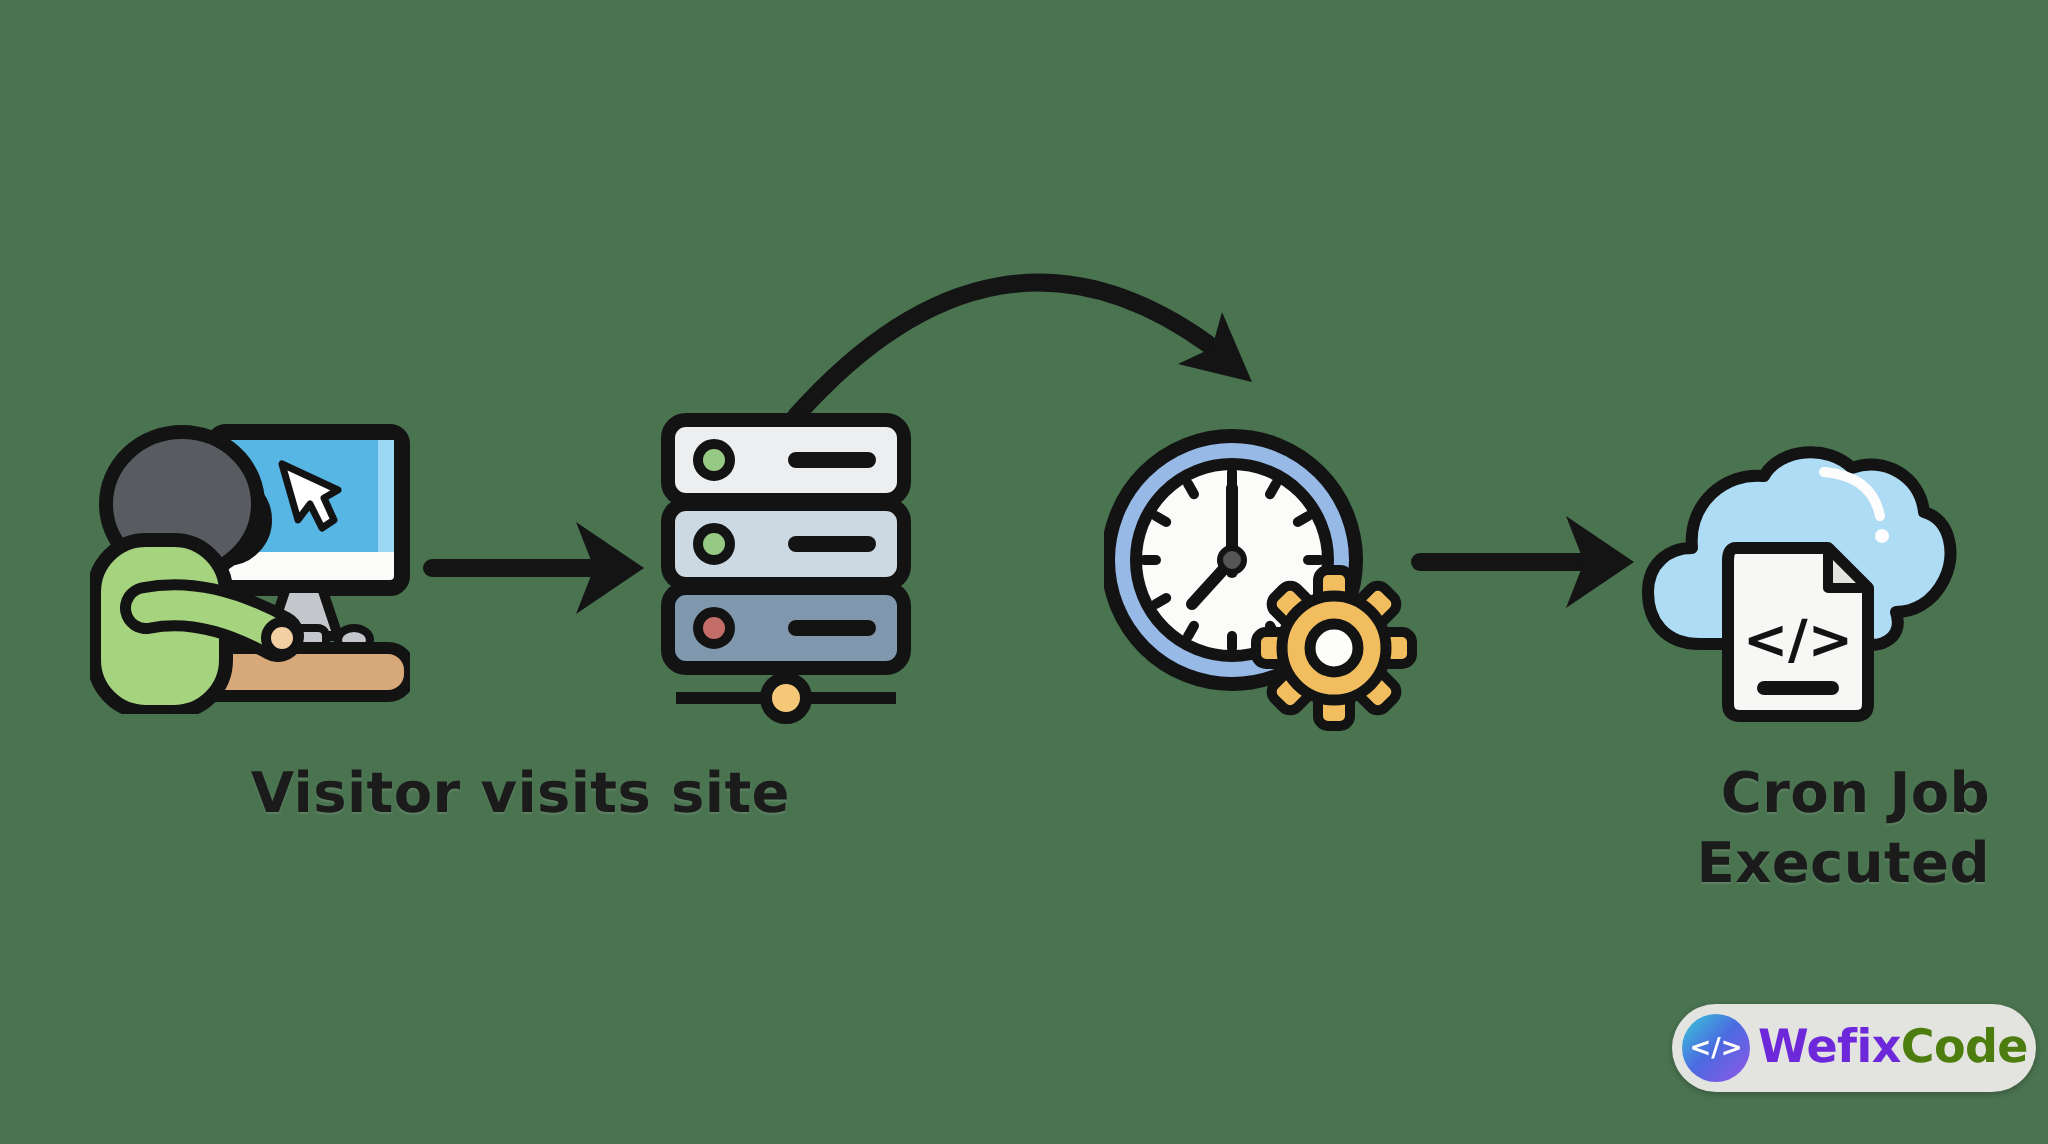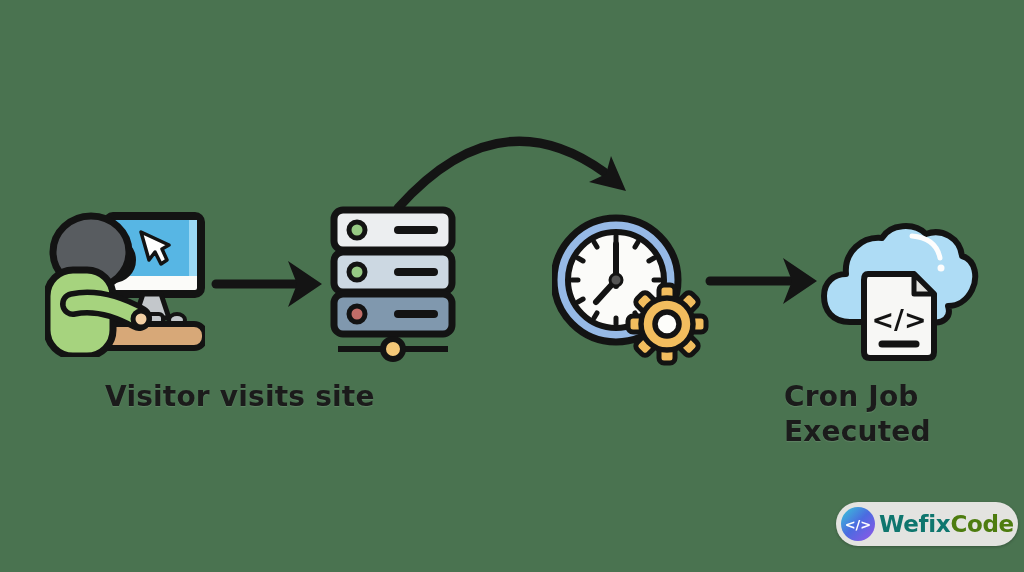--- a/index.html
+++ b/index.html
@@ -7,21 +7,21 @@
     position:relative;
     width:1024px;height:572px;
     background:#4a7350;
     overflow:hidden;
     font-family:"DejaVu Sans","Liberation Sans",sans-serif;
   }
   .abs{position:absolute;}
   .icon-wrap svg{display:block;}
   .step-label{
     position:absolute;
-    text-align:left;
+    text-align:right;
     color:#1b1b1b;
     font-size:28px;
     font-weight:600;
     letter-spacing:.2px;
     line-height:35px;
     text-shadow:0 1px 1px rgba(255,255,255,.12);
   }
   
   .logo{
     position:absolute;
@@ -39,21 +39,21 @@
     background:linear-gradient(135deg,#38c9d9 0%,#4b6be0 48%,#9355e8 100%);
     color:#ffffff;
     display:flex;align-items:center;justify-content:center;
     font-size:13px;font-weight:bold;
     flex:0 0 auto;
   }
   .logo-text{
     font-size:23px;font-weight:bold;letter-spacing:-0.3px;
     margin-left:4px;white-space:nowrap;
   }
-  .logo-text .p1{color:#0f766e;}
+  .logo-text .p1{color:#6d28d9;}
   .logo-text .p2{color:#4d7c0f;}
 </style>
 </head>
 <body>
 
 <div id="canvas">
 
   <svg class="abs" style="left:0;top:0" width="1024" height="572" viewBox="0 0 1024 572">
 
     <g fill="#141414" stroke="none">
@@ -164,21 +164,21 @@
         <line x1="62" y1="122" x2="96" y2="122" stroke="#131313" stroke-width="7" stroke-linecap="round"></line>
       </g>
     </svg>
   </div>
 
   <div class="step-label" style="left:105px;top:379px;width:290px">Visitor visits site</div>
 
   <div class="step-label" style="left:535px;top:379px;width:180px">
   </div>
 
-  <div class="step-label" style="left:784px;top:379px;width:185px">
+  <div class="step-label" style="left:810px;top:379px;width:185px">
     <div>Cron Job</div>
     <div>Executed</div>
   </div>
 
   <div class="logo">
     <span class="logo-icon">
       <span>&lt;/&gt;</span>
     </span>
     <span class="logo-text"><span class="p1">Wefix</span><span class="p2">Code</span></span>
   </div>

